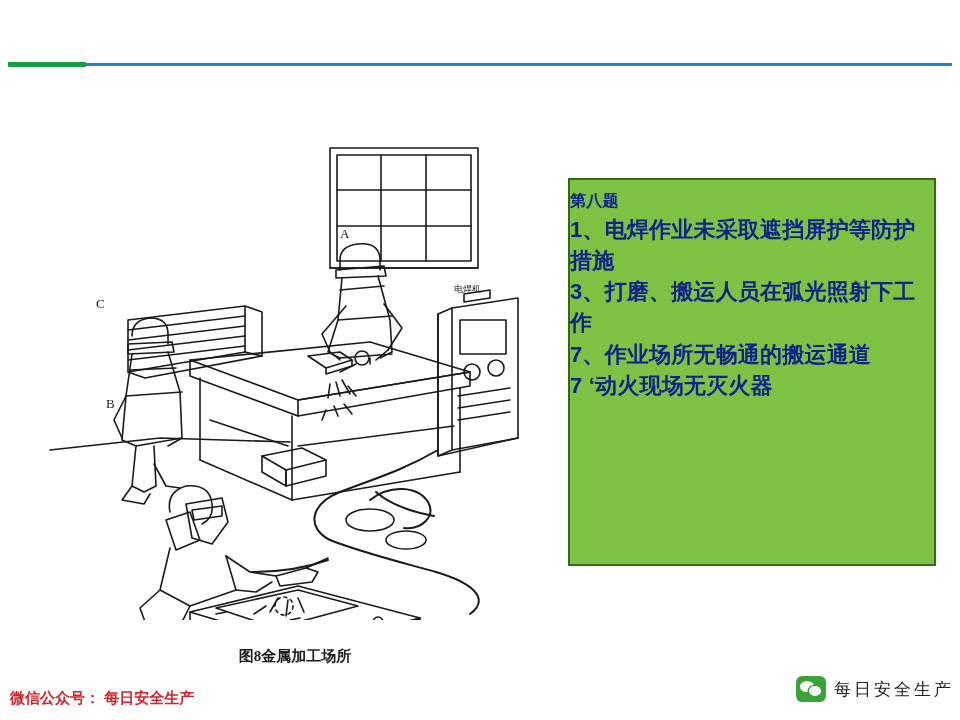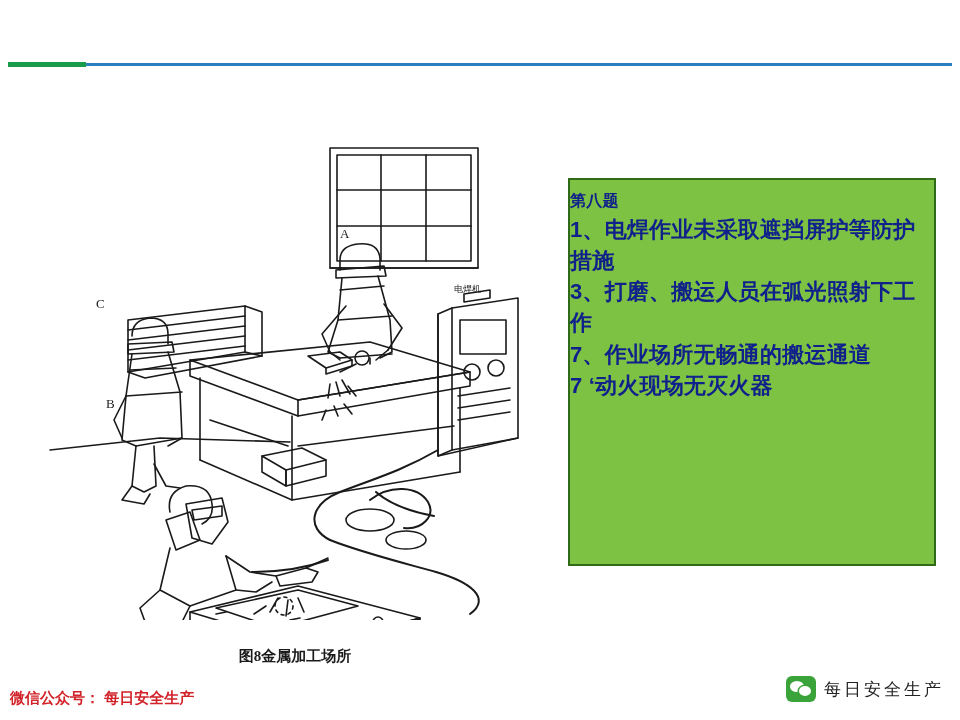--- a/index.html
+++ b/index.html
@@ -96,21 +96,21 @@
     position: absolute;
     left: 10px;
     bottom: 12px;
     font-size: 15px;
     color: #d2232a;
     font-weight: bold;
     white-space: nowrap;
   }
   .footer-right {
     position: absolute;
-    right: 16px;
+    right: 6px;
     bottom: 18px;
     display: flex;
     align-items: center;
     gap: 8px;
   }
   .wechat-badge {
     width: 30px;
     height: 26px;
     background: #3aa33a;
     border-radius: 6px;

